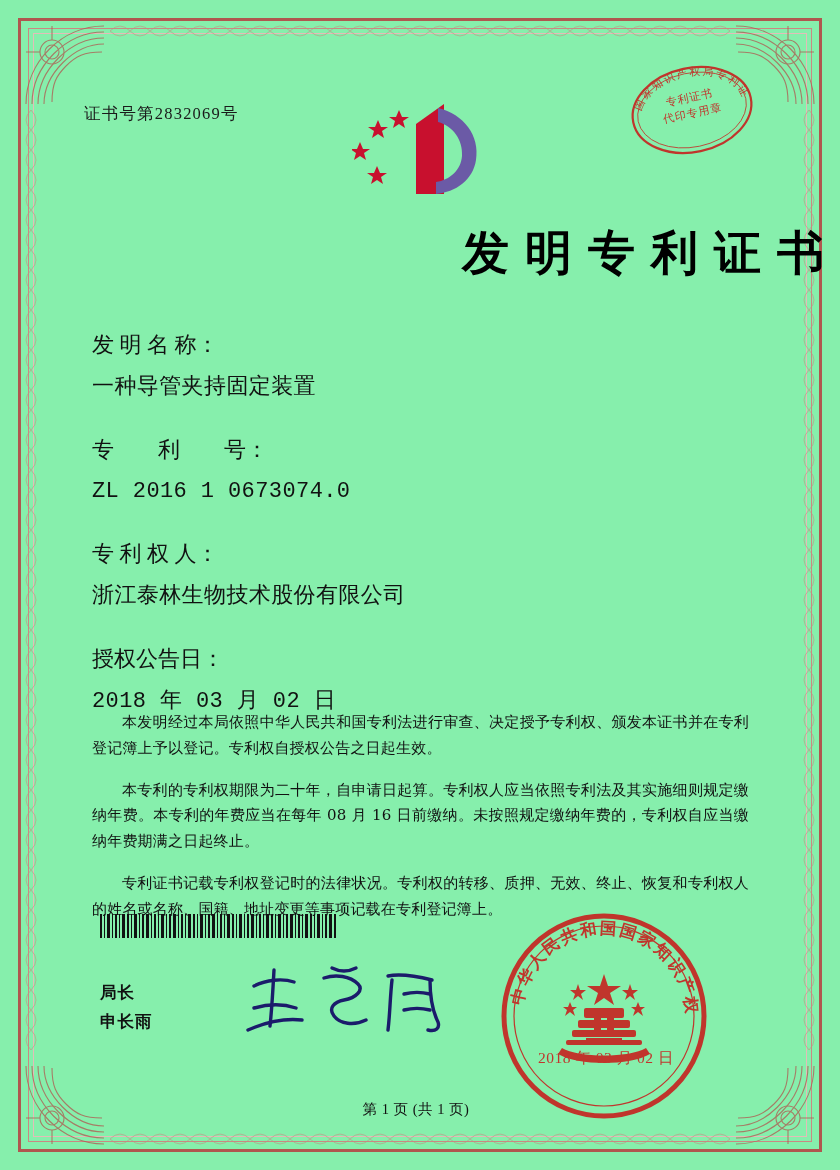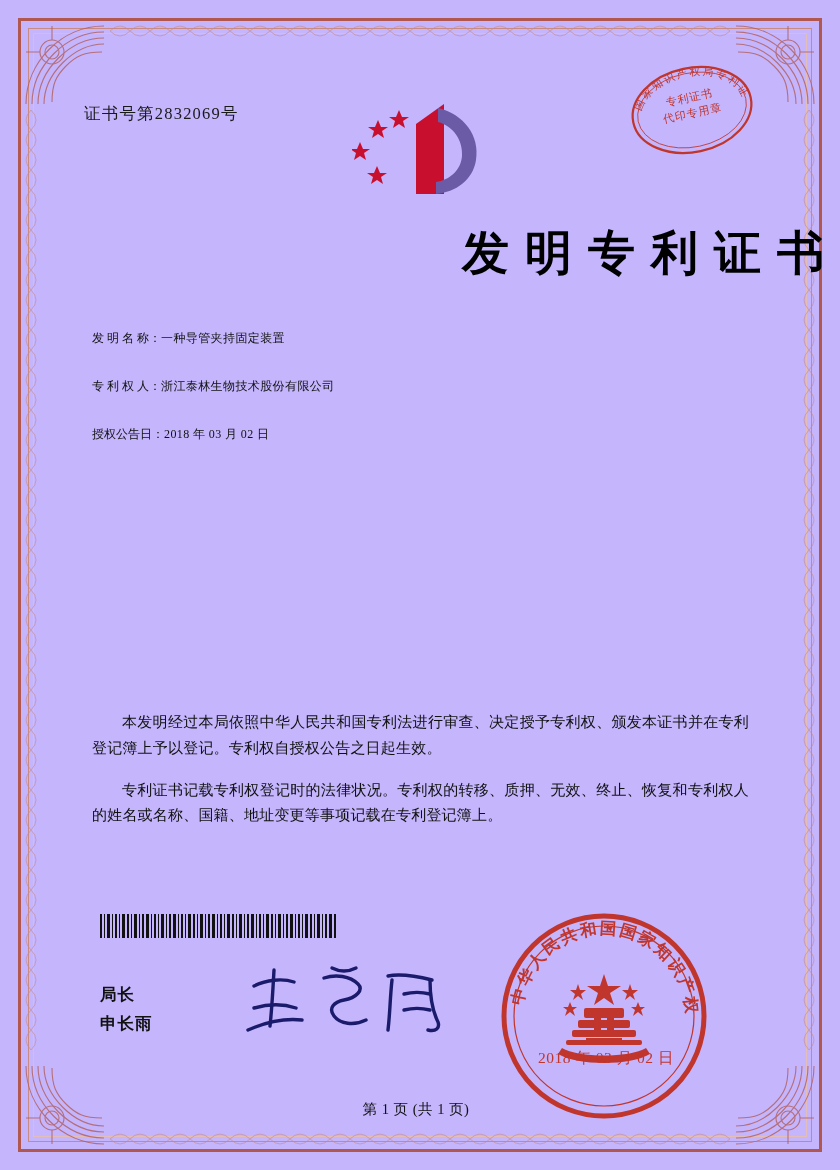--- a/index.html
+++ b/index.html
@@ -11,21 +11,21 @@
     height: 1170px;
     background: #ffffff;
     font-family: "Liberation Serif", serif;
     color: #1a1a1a;
     overflow: hidden;
   }
   .page {
     position: relative;
     width: 840px;
     height: 1170px;
-    background: #c4b5fd;
+    background: #86efac;
     overflow: hidden;
   }
 
   
   .border-outer {
     position: absolute;
     left: 18px; top: 18px;
     width: 804px; height: 1134px;
     border: 3px solid #b0574f;
     box-sizing: border-box;
@@ -108,32 +108,34 @@
   }
 
   .fields {
     position: absolute;
     left: 92px; top: 330px;
     width: 660px;
   }
   .field-row {
     display: flex;
     align-items: baseline;
-    font-size: 12px;
+    font-size: 22px;
     line-height: 1.4;
     margin-bottom: 31px;
     color: #111;
+    flex-direction: column;
   }
   .field-label {
     white-space: pre;
     font-family: "Liberation Serif", serif;
   }
   .field-value {
-    font-family: Liberation Serif, serif;
+    font-family: Liberation Mono, monospace;
     letter-spacing: .4px;
+    margin-top: 12px;
   }
 
   .paragraphs {
     position: absolute;
     left: 92px; top: 694px;
     width: 657px;
     font-size: 15.6px;
     line-height: 1.72;
     color: #111;
     text-align: justify;
@@ -153,21 +155,21 @@
   }
 
   .signature-block {
     position: absolute;
     left: 100px; top: 980px;
     font-size: 16.5px;
     line-height: 1.75;
     letter-spacing: 1px;
     font-weight: bold;
     color: #111;
-    font-family: Liberation Sans, sans-serif;
+    font-family: Liberation Mono, monospace;
   }
 
   .handwriting {
     position: absolute;
     left: 240px; top: 960px;
     width: 220px; height: 80px;
     color: #1b1b6b;
   }
 
   
@@ -314,31 +316,36 @@
     </svg>
 
     <div class="doc-title">发明专利证书</div>
 
     <div class="fields">
       <div class="field-row">
         <span class="field-label">发 明 名 称：</span>
         <span class="field-value">一种导管夹持固定装置</span>
       </div>
       <div class="field-row">
+        <span class="field-label">专　　利　　号：</span>
+        <span class="field-value">ZL 2016 1 0673074.0</span>
+      </div>
+      <div class="field-row">
         <span class="field-label">专 利 权 人：</span>
         <span class="field-value">浙江泰林生物技术股份有限公司</span>
       </div>
       <div class="field-row">
         <span class="field-label">授权公告日：</span>
         <span class="field-value">2018 年 03 月 02 日</span>
       </div>
     </div>
 
     <div class="paragraphs">
       <p>本发明经过本局依照中华人民共和国专利法进行审查、决定授予专利权、颁发本证书并在专利登记簿上予以登记。专利权自授权公告之日起生效。</p>
+      <p>本专利的专利权期限为二十年，自申请日起算。专利权人应当依照专利法及其实施细则规定缴纳年费。本专利的年费应当在每年 08 月 16 日前缴纳。未按照规定缴纳年费的，专利权自应当缴纳年费期满之日起终止。</p>
       <p>专利证书记载专利权登记时的法律状况。专利权的转移、质押、无效、终止、恢复和专利权人的姓名或名称、国籍、地址变更等事项记载在专利登记簿上。</p>
     </div>
 
     <svg class="barcode" viewBox="0 0 238 24" preserveAspectRatio="none">
       <g fill="#111">
         <rect x="0" y="0" width="2" height="24"></rect>
           <rect x="4" y="0" width="1" height="24"></rect>
         <rect x="7" y="0" width="3" height="24"></rect>
           <rect x="12" y="0" width="1" height="24"></rect>
         <rect x="15" y="0" width="2" height="24"></rect>

